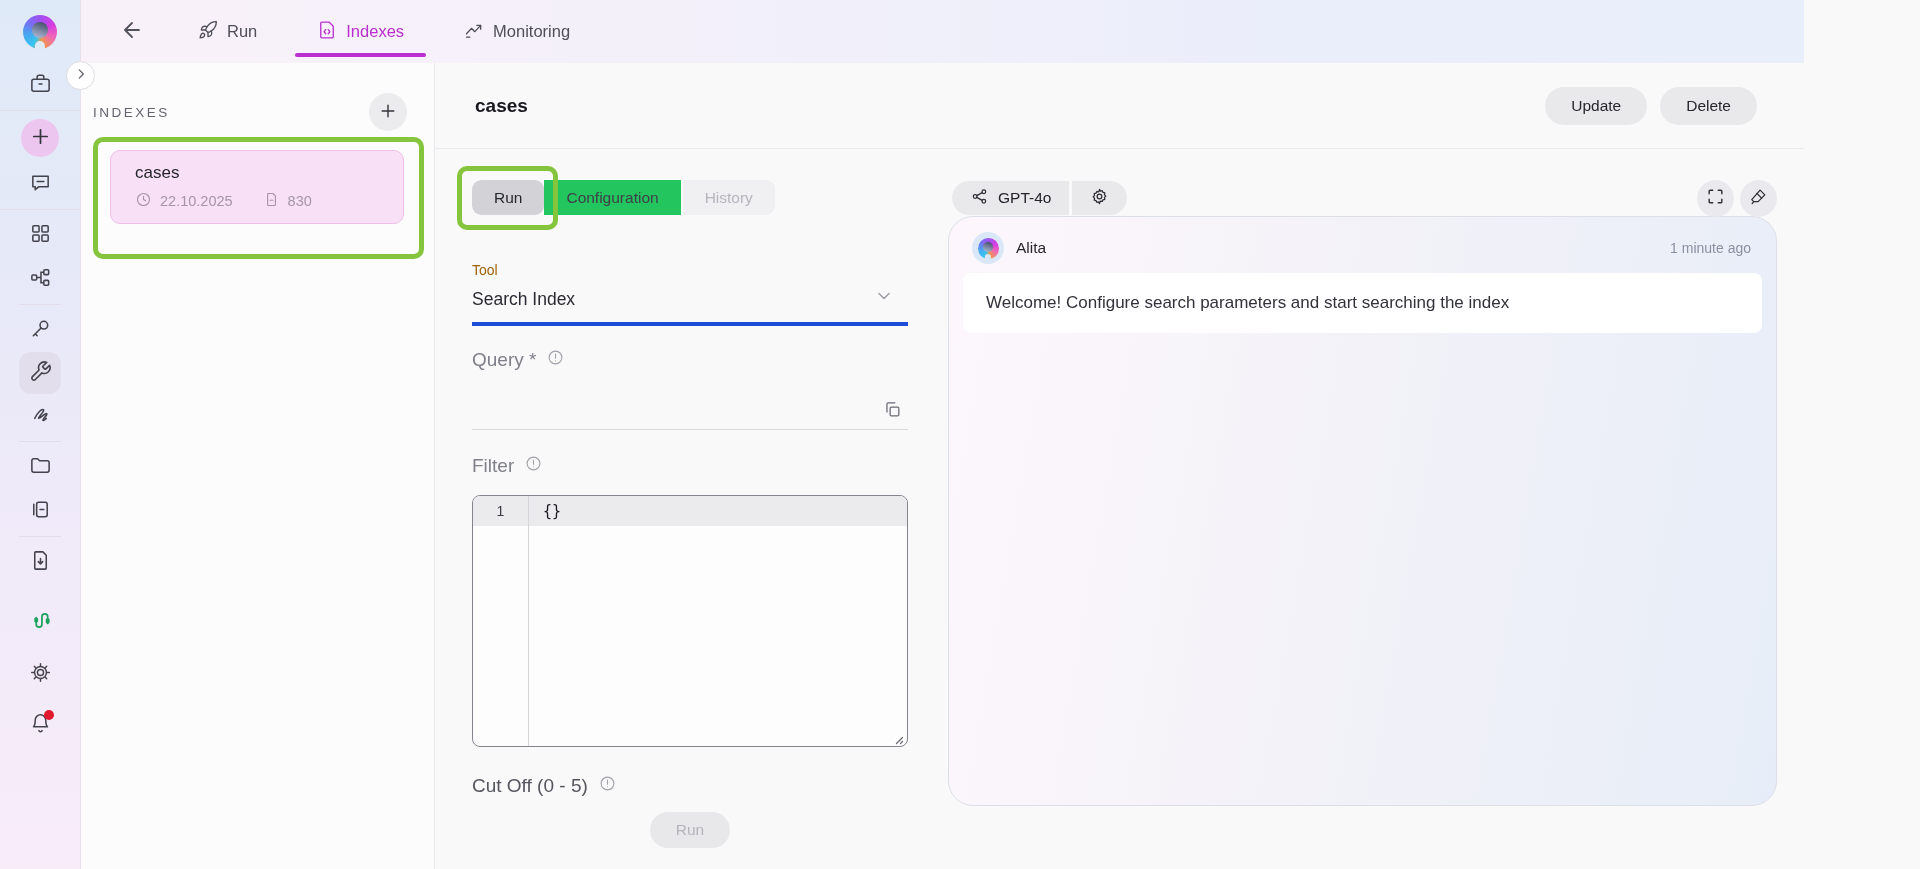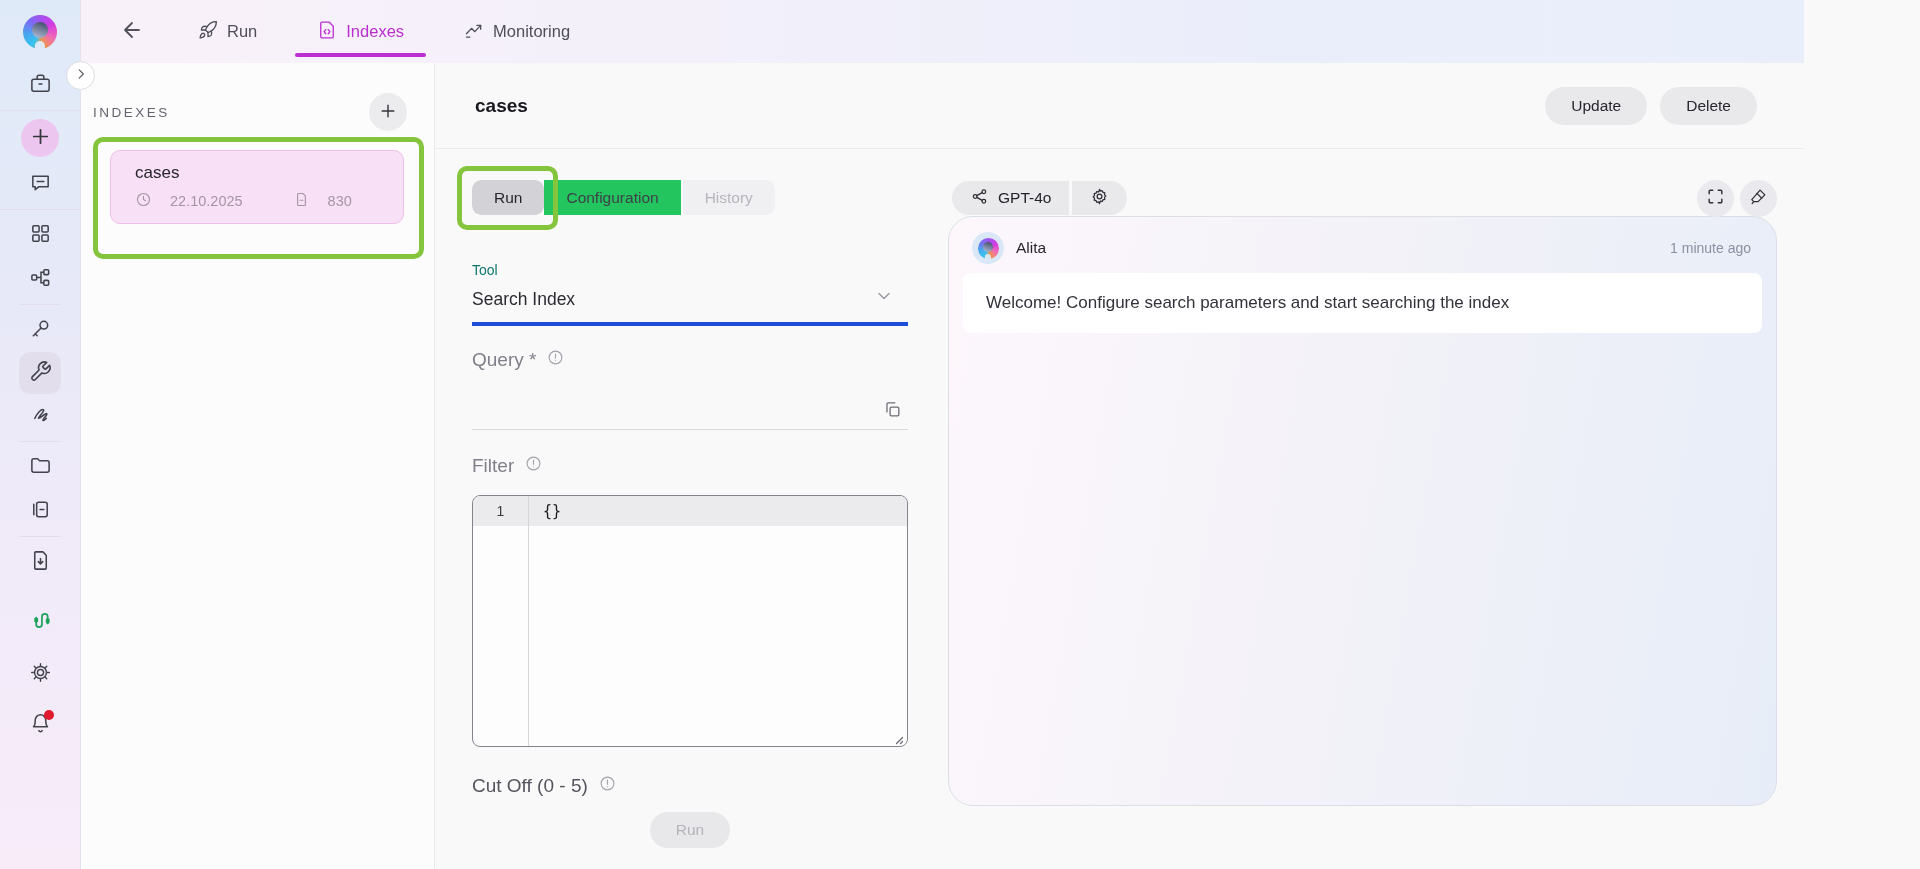--- a/index.html
+++ b/index.html
@@ -51,21 +51,21 @@
   .sidebar { position:absolute; left:81px; top:63px; bottom:0; width:354px; background:#fcfcfd;
           border-right:1px solid #e8e8ed; z-index:1; }
   .sidebar-head { display:flex; align-items:center; justify-content:space-between; margin:30px 27px 0 12px; }
   .sidebar-title { font-size:13.5px; letter-spacing:2.5px; color:#64646e; }
   .add-btn { width:38px; height:38px; border-radius:50%; border:none; background:#ececef; color:#34343c;
           cursor:pointer; display:flex; align-items:center; justify-content:center; }
   .add-btn svg { width:20px; height:20px; }
   .index-card { margin:19px 0 0 29px; width:294px; height:74px; border-radius:10px; background:#f8e1f6;
           border:1.5px solid #eebfe7; padding:12px 24px; cursor:pointer; }
   .index-card .card-title { font-size:17px; color:#26262c; }
-  .card-meta { display:flex; align-items:center; gap:18px; margin-top:8px; color:#a595a5; font-size:14.5px; }
+  .card-meta { display:flex; align-items:center; gap:8px; margin-top:8px; color:#a595a5; font-size:14.5px; }
   .card-meta svg { width:17px; height:17px; }
   .card-meta .gap { width:14px; }
 
   
   .main { position:absolute; left:435px; right:0; top:63px; bottom:0; background:#f9f9fa; }
   .main-head { height:86px; display:flex; align-items:center; padding:0 47px 0 40px; border-bottom:1px solid #e9e9ee; }
   .page-title { font-size:19px; font-weight:700; color:#17171e; }
   .head-spacer { flex:1; }
   .pill-btn { border:none; border-radius:19px; background:#e9e9ec; color:#26262e; font-size:15.5px;
           padding:10px 26px; cursor:pointer; font-family:inherit; }
@@ -75,21 +75,21 @@
   .form-col { width:513px; flex:0 0 auto; padding:0 40px 0 37px; }
   .chat-col { flex:1; padding-right:27px; }
 
   
   .tabs { display:flex; margin-top:31px; height:35px; border-radius:9px; overflow:hidden; width:max-content; }
   .tab { border:none; font-family:inherit; font-size:15.5px; padding:0 22px; cursor:pointer; background:#22c55e; color:#3f3f48; }
   .tab.selected { background:#d2d2d7; color:#26262e; border-radius:9px; }
   .tab.disabled { background:#f0f0f3; color:#b5b5bd; border-left:2px solid #fafafb; cursor:default; }
 
   
-  .field-label { font-size:14px; color:#0f766e; margin-top:47px; }
+  .field-label { font-size:14px; color:#a16207; margin-top:47px; }
   .select { display:flex; align-items:flex-end; justify-content:space-between; border-bottom:4px solid #1d4ed8;
           padding:8px 6px 12px 0; cursor:pointer; }
   .select-value { font-size:17.5px; color:#2a2a32; }
   .select svg { width:20px; height:20px; color:#9a9aa2; margin-right:8px; }
   .label-row { display:flex; align-items:center; gap:11px; margin-top:23px; font-size:19px; color:#80808a; }
   .label-row svg { width:17px; height:17px; color:#a2a2aa; }
   .query-field { position:relative; height:59px; border-bottom:1px solid #d8d8dd; cursor:text; }
   .query-field .copy { position:absolute; right:6px; bottom:10px; width:19px; height:19px; color:#6a6a74; cursor:pointer; }
   .editor { margin-top:18px; height:252px; border:1px solid #84848c; border-radius:8px; background:#fdfdfe;
           position:relative; display:flex; overflow:hidden; }

